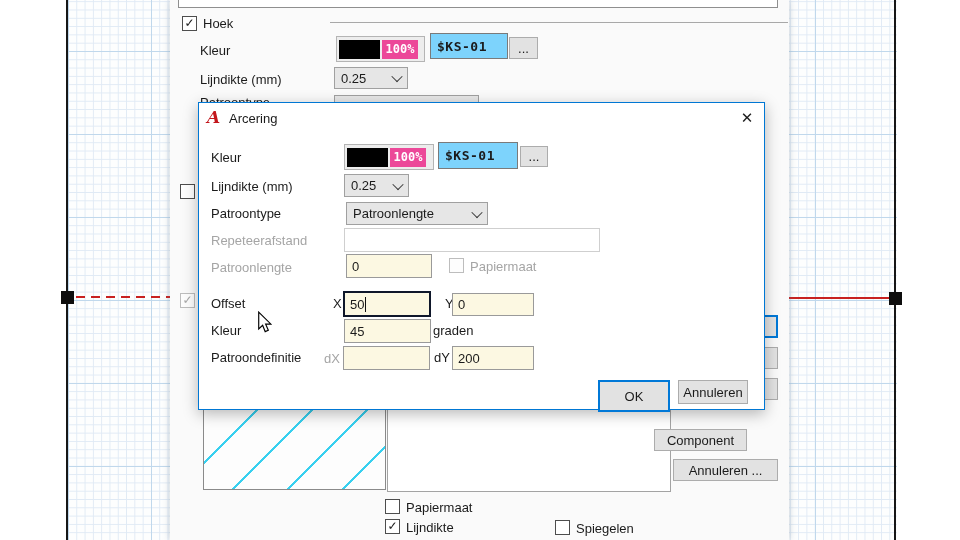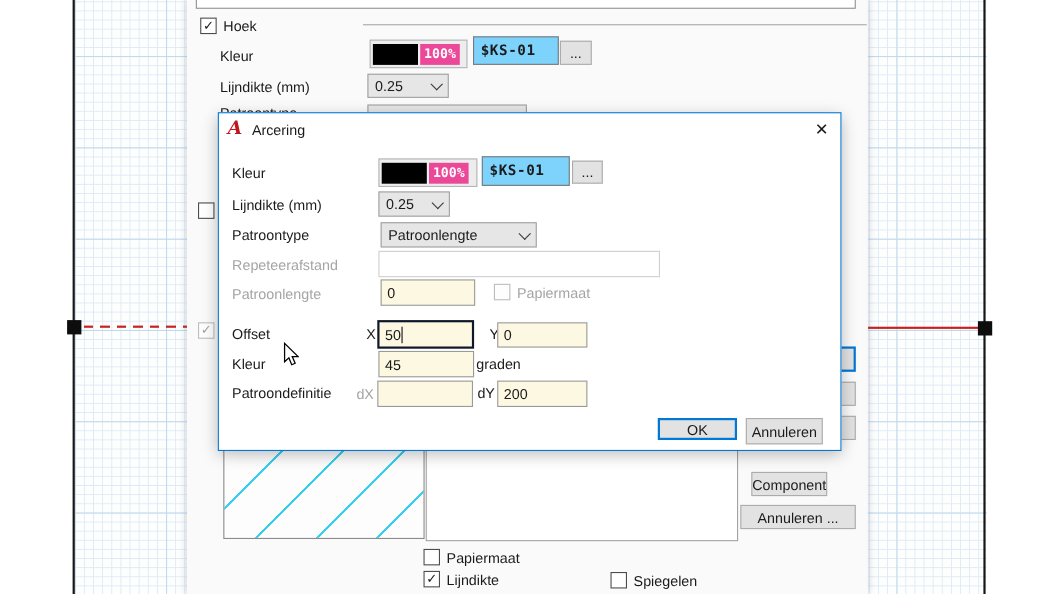--- a/index.html
+++ b/index.html
@@ -128,21 +128,21 @@
 
   <div class="abs cb" style="left:215px;top:499px"></div>
   <div class="abs lbl" style="left:236px;top:500px">Papiermaat</div>
   <div class="abs cb" style="left:215px;top:519px">
     <span>✓</span>
   </div>
   <div class="abs lbl" style="left:236px;top:520px">Lijndikte</div>
   <div class="abs cb" style="left:385px;top:520px"></div>
   <div class="abs lbl" style="left:406px;top:521px">Spiegelen</div>
 
-  <div class="abs btn" style="left:513px;top:429px;width:69px;height:22px">Component</div>
+  <div class="abs btn" style="left:484px;top:429px;width:93px;height:22px">Component</div>
   <div class="abs btn" style="left:503px;top:459px;width:105px;height:22px">Annuleren ...</div>
 </div>
 
 <div class="abs" id="modal">
   <div class="abs" id="logo">A</div>
   <div class="abs lbl" id="modal-title">Arcering</div>
   <div class="abs" id="close">✕</div>
 
   <div class="abs lbl" style="left:12px;top:47px">Kleur</div>
   <div class="abs swframe" style="left:145px;top:41px;width:90px;height:26px">
@@ -184,19 +184,19 @@
   <div class="abs lbl" style="left:12px;top:220px">Kleur</div>
   <div class="abs fld" style="left:145px;top:216px;width:87px;height:24px">45</div>
   <div class="abs lbl" style="left:234px;top:220px">graden</div>
 
   <div class="abs lbl" style="left:12px;top:247px">Patroondefinitie</div>
   <div class="abs lbl dis-t" style="left:125px;top:248px">dX</div>
   <div class="abs fld" style="left:144px;top:243px;width:87px;height:24px"></div>
   <div class="abs lbl" style="left:235px;top:247px">dY</div>
   <div class="abs fld" style="left:253px;top:243px;width:82px;height:24px">200</div>
 
-  <div class="abs btn primary" style="left:399px;top:277px;width:72px;height:20px">OK</div>
+  <div class="abs btn primary" style="left:399px;top:277px;width:72px;height:32px">OK</div>
   <div class="abs btn" style="left:479px;top:277px;width:70px;height:24px">Annuleren</div>
 </div>
 
 <svg class="abs" id="cursor" width="15" height="22" viewBox="0 0 12 19">
   <path d="M1 1 L1 15.5 L4.4 12.4 L6.6 17.8 L9.3 16.6 L7 11.4 L11.6 11.4 Z" fill="#ffffff" stroke="#000000" stroke-width="1"></path>
 </svg>
 
 </body></html>

